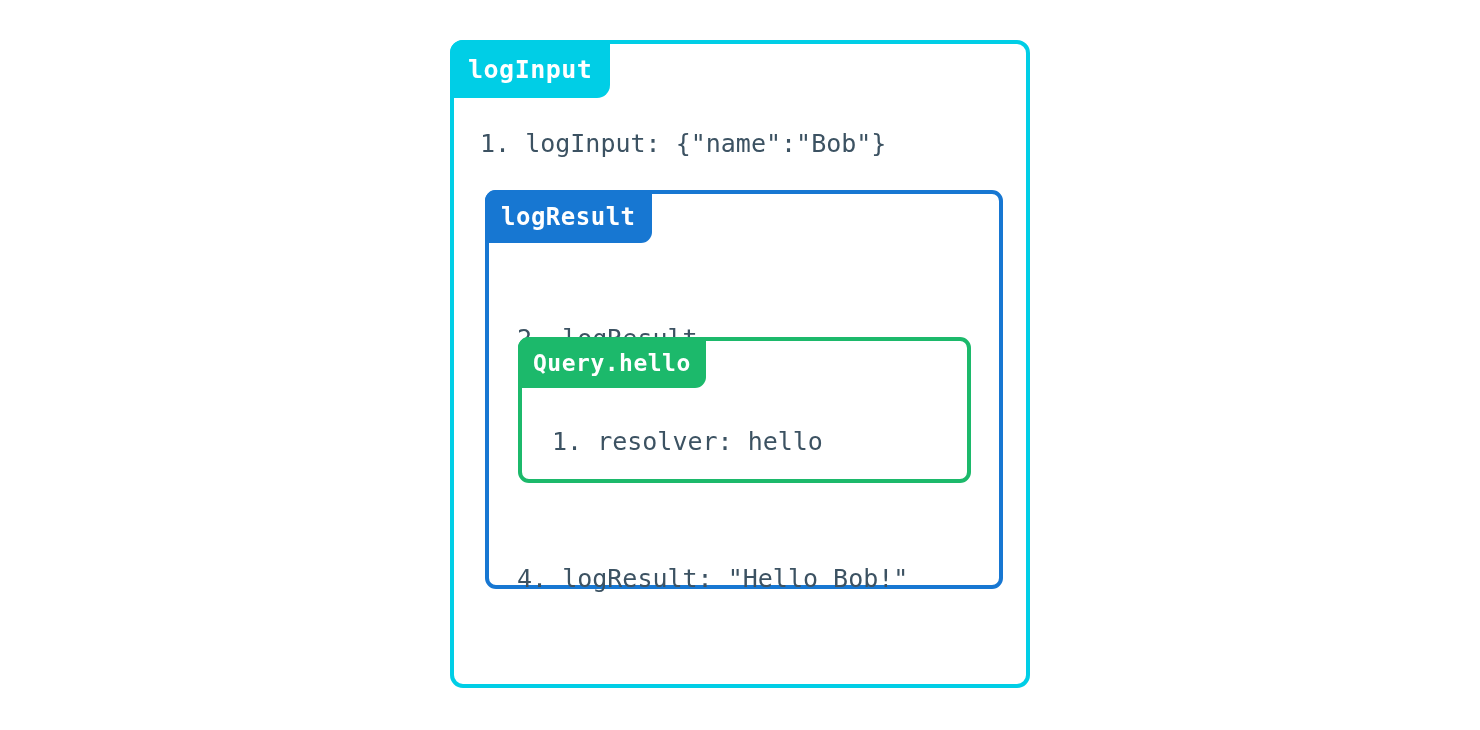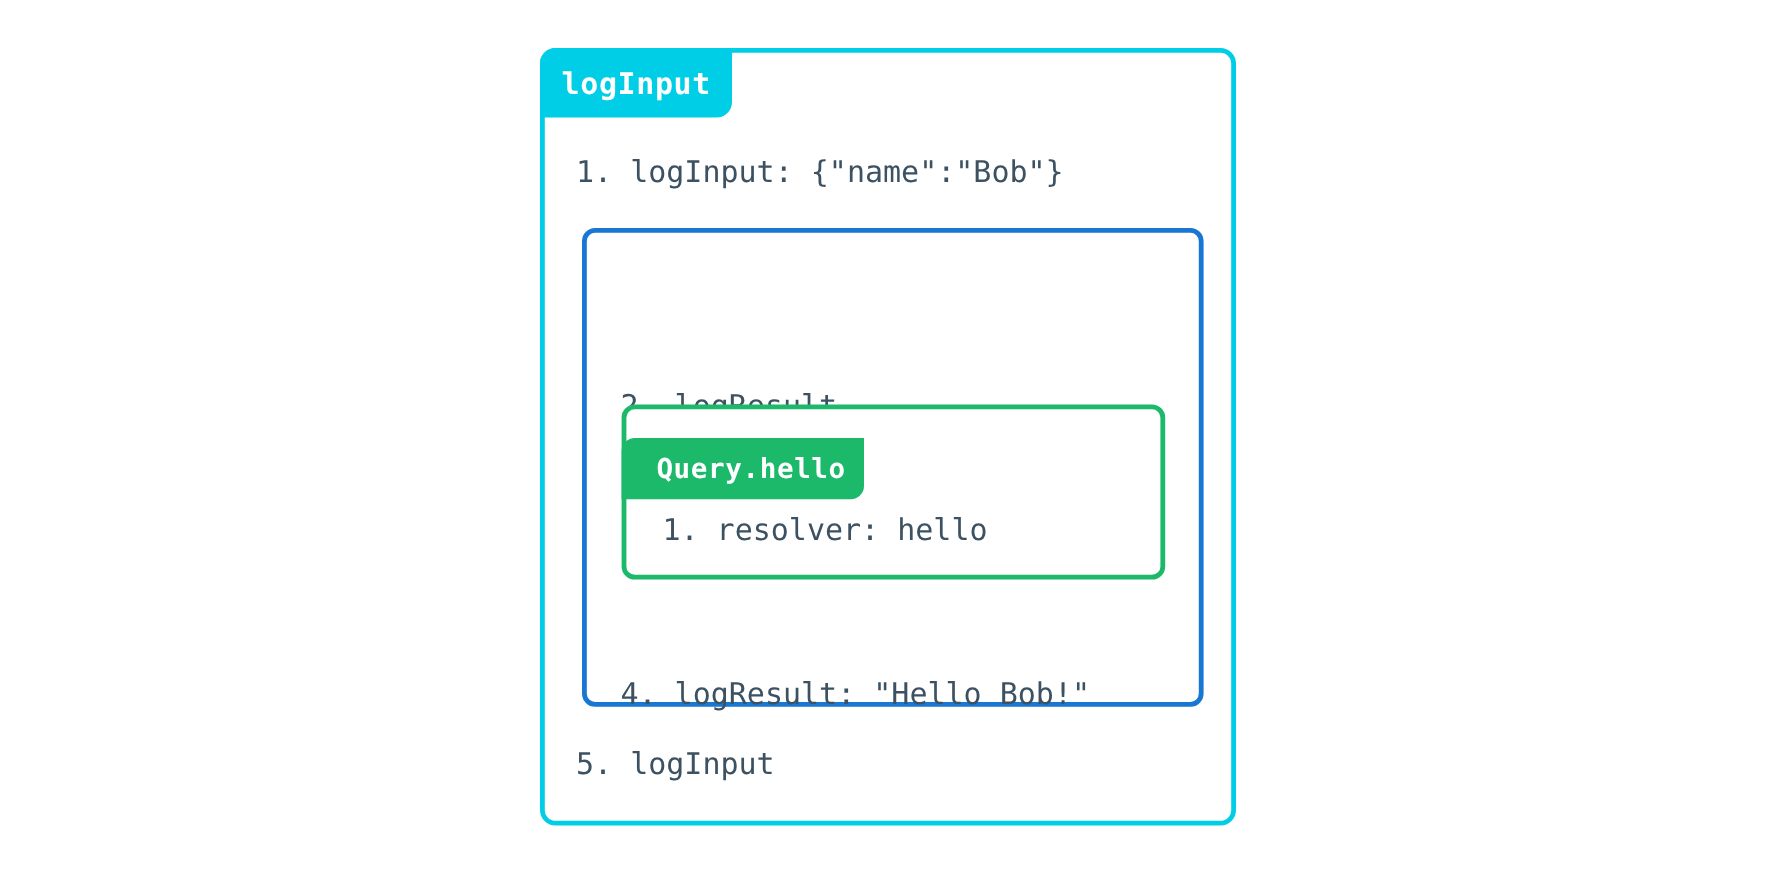--- a/index.html
+++ b/index.html
@@ -89,25 +89,24 @@
     padding: 0 16px 0 16px;
     font-size: 24px;
     background: #1777d2;
     border-radius: 11px 0 11px 0;
   }
 
   .tab-inner {
     left: -4px;
     top: -4px;
     height: 51px;
-    padding: 0 15px 0 29px;
+    padding: 0 15px 0 15px;
     font-size: 23px;
     background: #1cb96b;
     border-radius: 11px 0 11px 0;
-    margin-top: 28px;
   }
 
   
   .line {
     position: absolute;
     color: #3c5262;
     font-family: "DejaVu Sans Mono", monospace;
     font-size: 25px;
     line-height: 30px;
     white-space: pre;
@@ -126,32 +125,32 @@
 <div id="stage">
 
   <div class="box box-outer">
 
     <div class="tab tab-outer">logInput</div>
 
     <div class="line line-1">1. logInput: {"name":"Bob"}</div>
 
     <div class="box box-mid">
 
+      <div class="tab tab-mid">logResult</div>
 
       <div class="line line-2">2. logResult</div>
 
       <div class="box box-inner">
 
         <div class="tab tab-inner">Query.hello</div>
 
         <div class="line line-3">1. resolver: hello</div>
 
       </div>
 
       <div class="line line-4">4. logResult: "Hello Bob!"</div>
 
     </div>
 
-    <div class="line line-5">5. logInput</div>
 
   </div>
 
 </div>
 
 </body></html>

